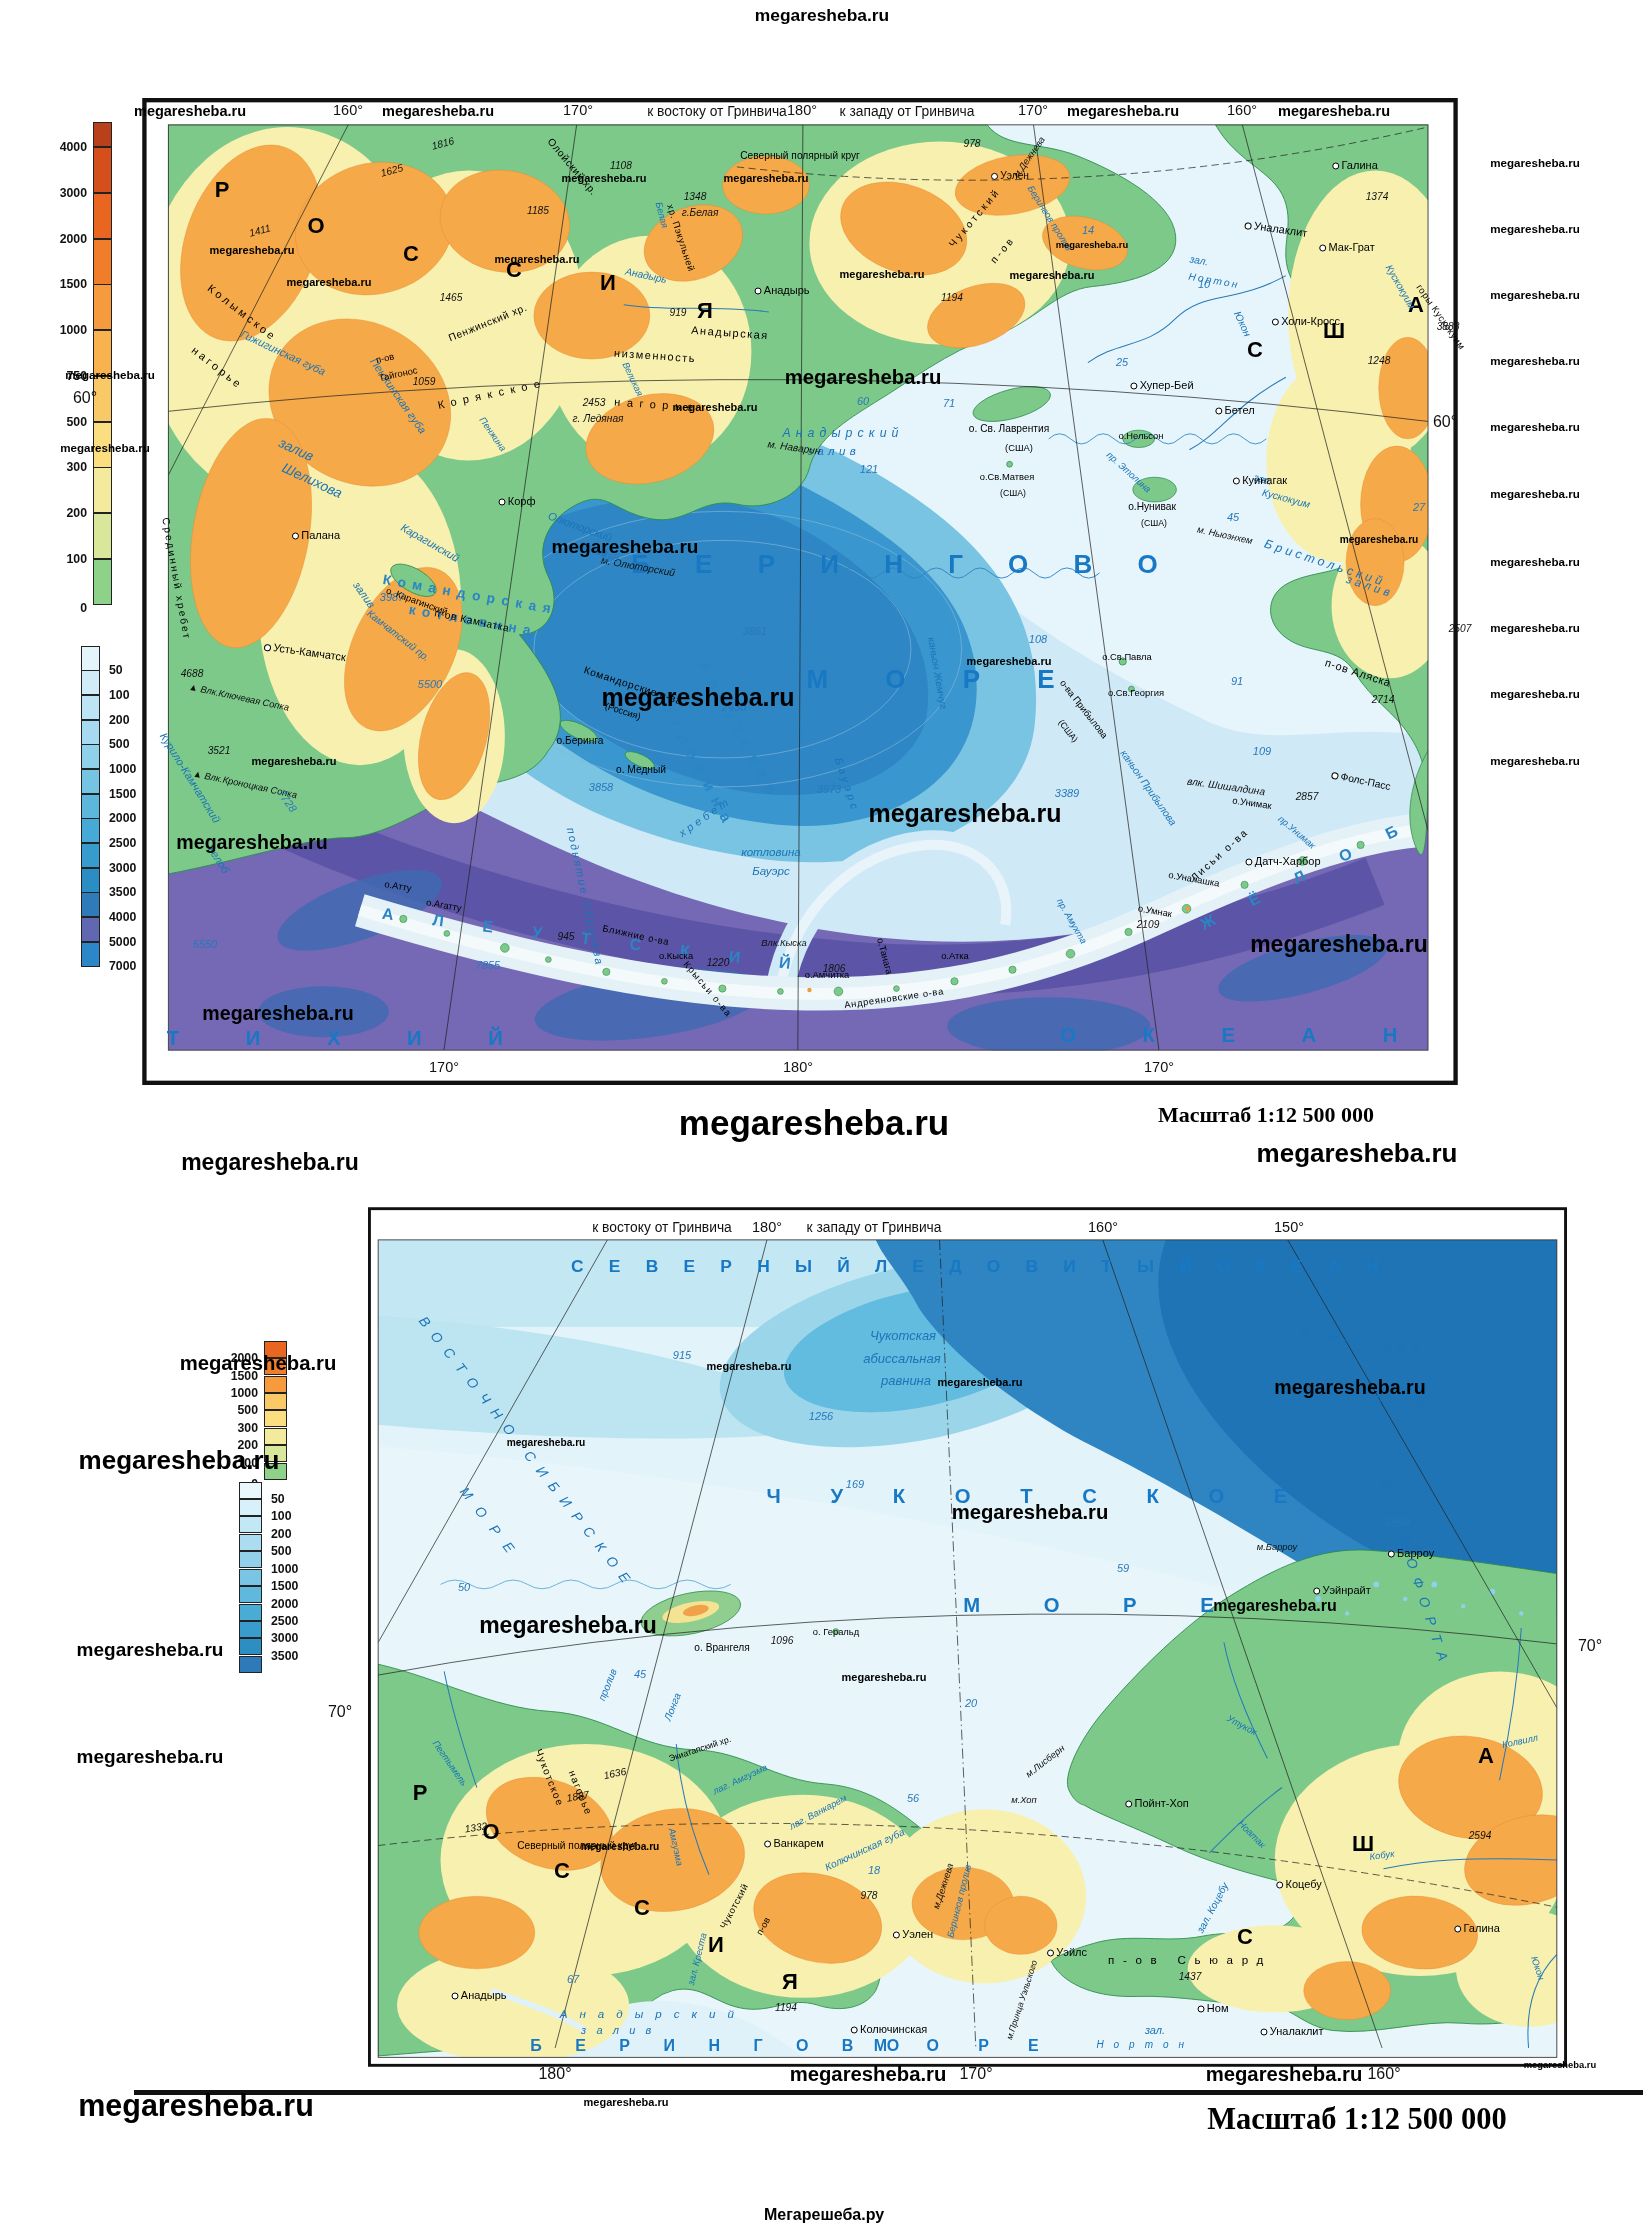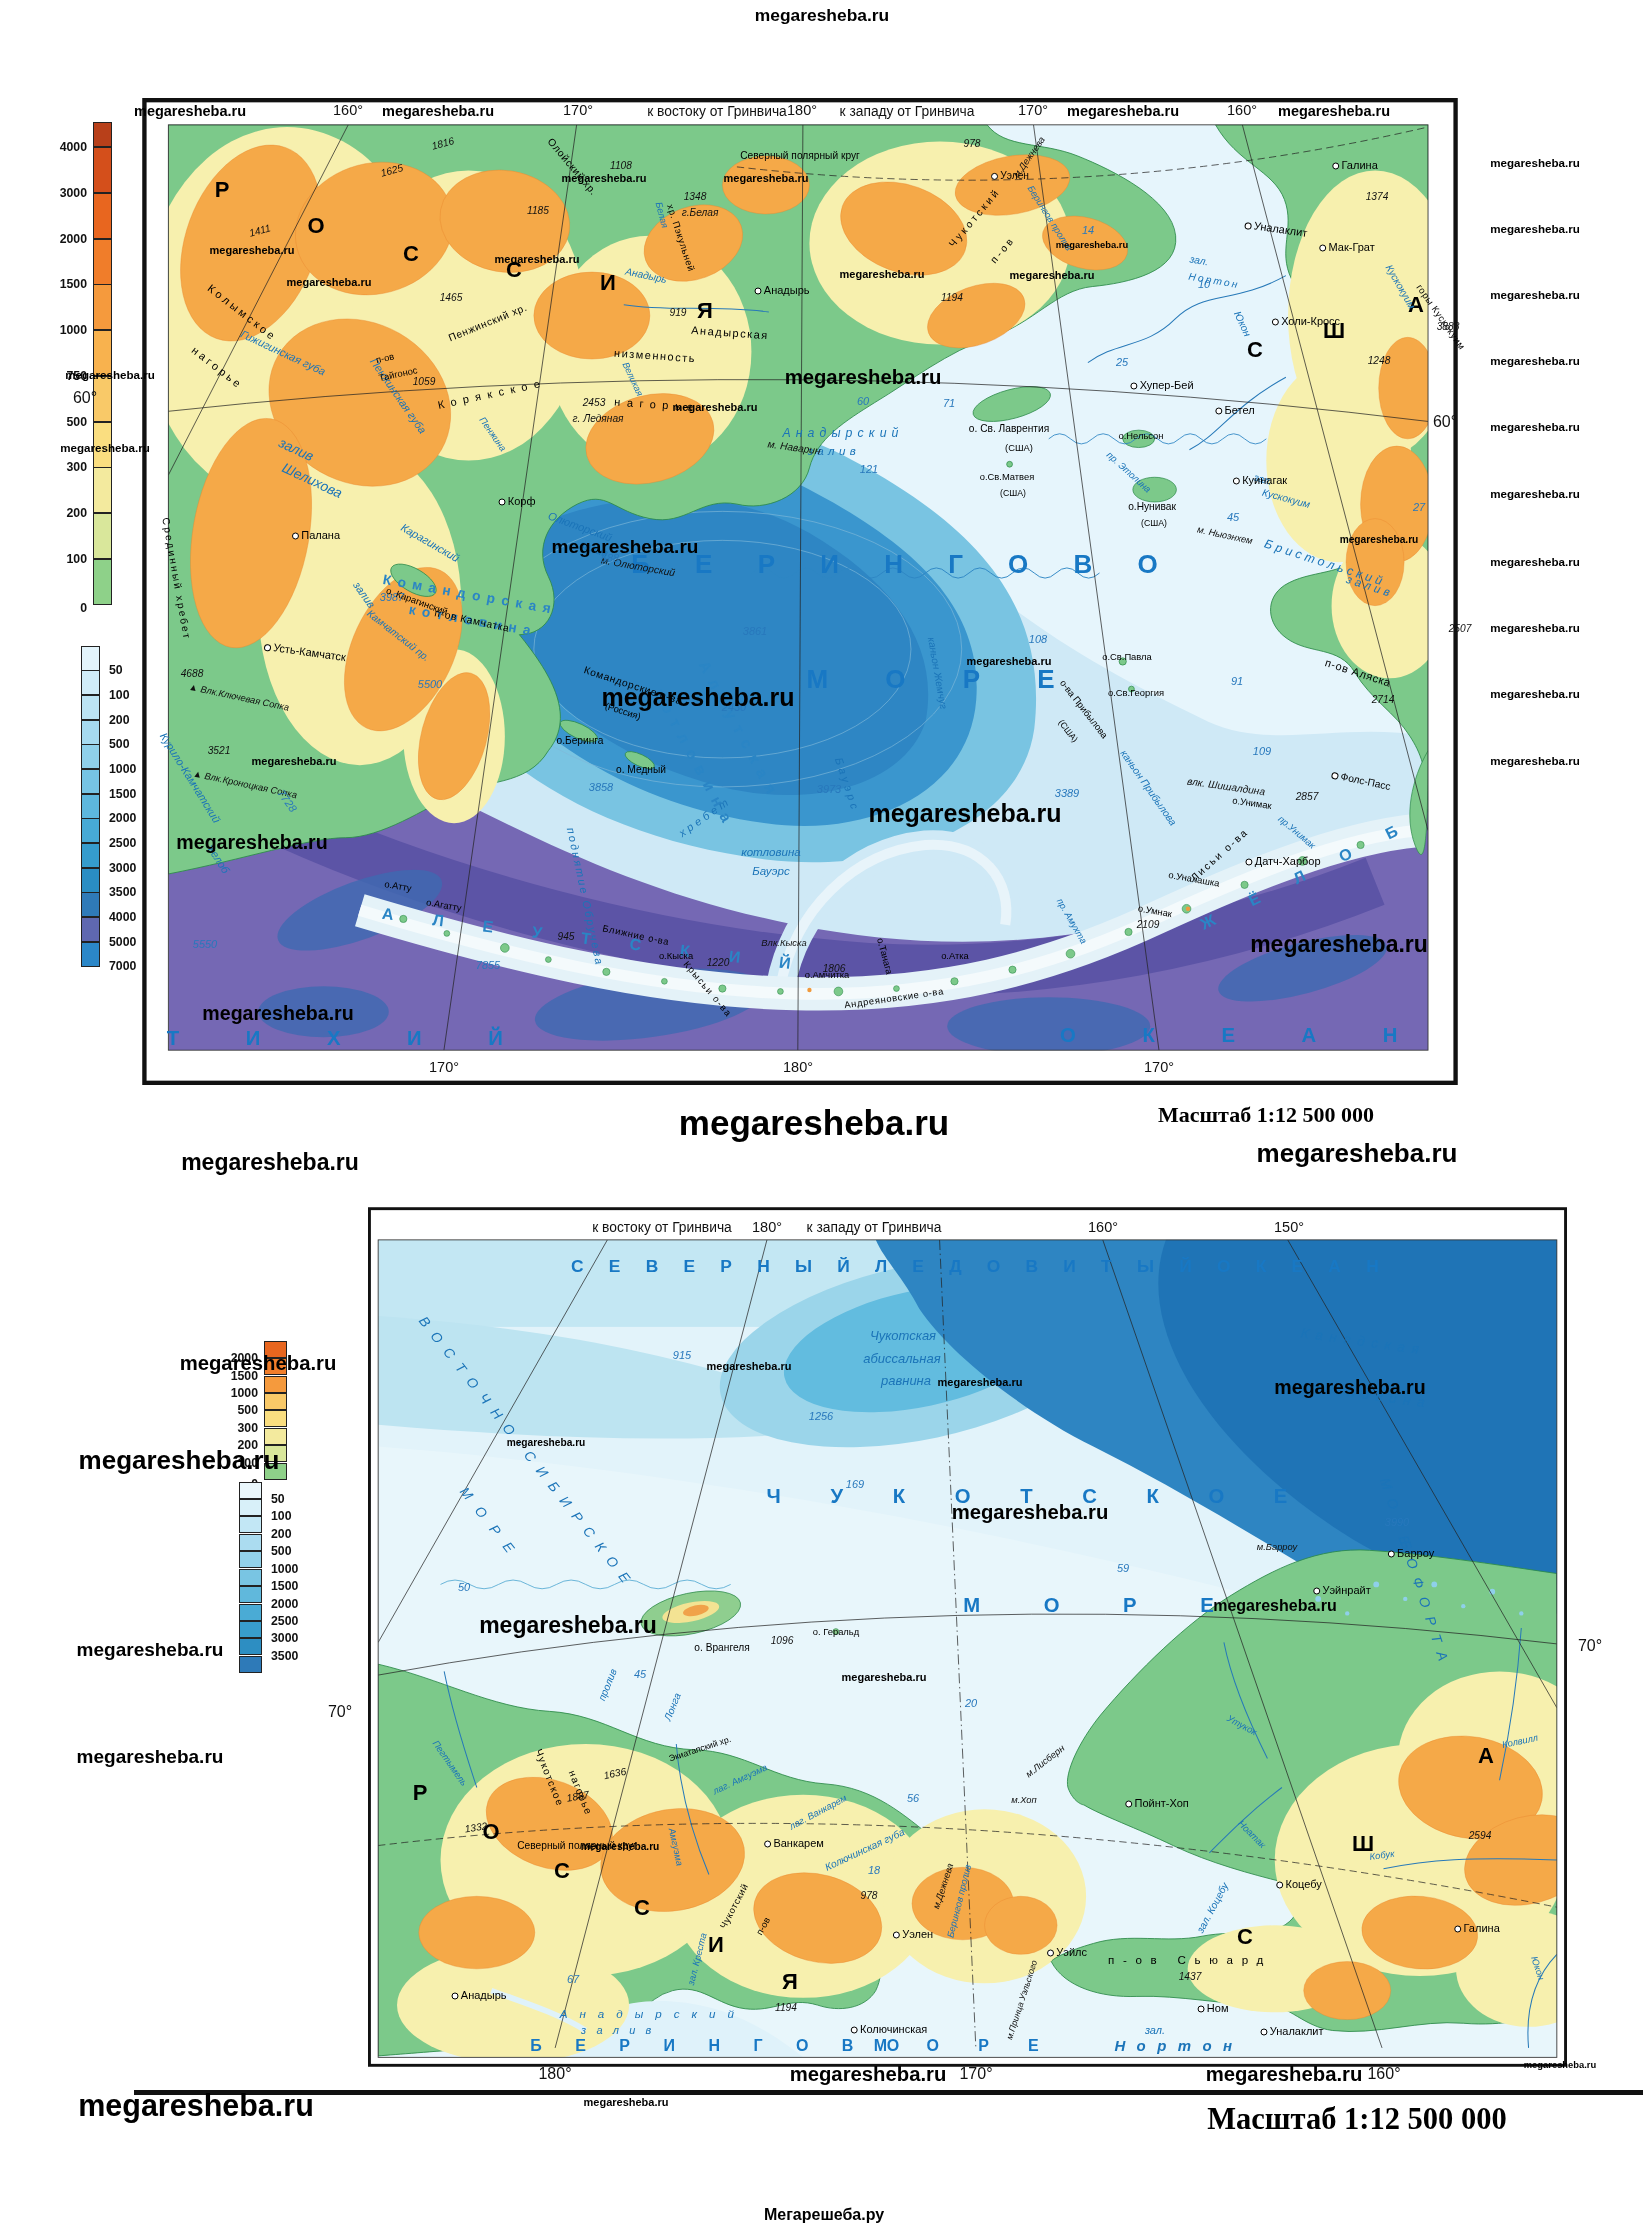--- a/index.html
+++ b/index.html
@@ -577,21 +577,21 @@
       <span class="lb sea1" style="left: 965px; top: 2046px; font-size: 16px; letter-spacing: 17.4px;">М О Р Е</span>
       <span class="lb rv" style="left: 608px; top: 1685px; --r: -68deg;">пролив</span>
       <span class="lb rv" style="left: 673px; top: 1707px; --r: -68deg;">Лонга</span>
       <span class="lb rv" style="left: 959px; top: 1901px; font-size: 9.4px; --r: -76deg;">Берингов пролив</span>
       <span class="lb rv" style="left: 697px; top: 1959px; font-size: 9.4px; --r: -76deg;">зал. Креста</span>
       <span class="lb rv" style="left: 865px; top: 1850px; --r: -25deg;">Колючинская губа</span>
       <span class="lb rv" style="left: 740px; top: 1779px; font-size: 9.4px; --r: -25deg;">лаг. Амгуэма</span>
       <span class="lb rv" style="left: 818px; top: 1812px; font-size: 9.4px; --r: -28deg;">лаг. Ванкарем</span>
       <span class="lb rv" style="left: 1213px; top: 1908px; --r: -62deg;">зал. Коцебу</span>
       <span class="lb sb" style="left: 1155px; top: 2030px; font-size: 11px;">зал.</span>
-      <span class="lb sb" style="left: 1175px; top: 2045px; font-size: 15px; letter-spacing: 3.6px; font-weight: bold;">Н о р т о н</span>
+      <span class="lb sb" style="left: 1142px; top: 2045px; font-size: 10px; letter-spacing: 3.6px;">Н о р т о н</span>
       <span class="lb sb" style="left: 649px; top: 2014px; font-size: 11.6px; letter-spacing: 4.4px;">А н а д ы р с к и й</span>
       <span class="lb sb" style="left: 618px; top: 2030px; font-size: 11px; letter-spacing: 3.6px;">з а л и в</span>
       <span class="lb rv" style="left: 676px; top: 1847px; font-size: 9.4px; --r: 78deg;">Амгуэма</span>
       <span class="lb rv" style="left: 1252px; top: 1834px; font-size: 9.4px; --r: 45deg;">Ноатак</span>
       <span class="lb rv" style="left: 1382px; top: 1855px; font-size: 9.4px; --r: -8deg;">Кобук</span>
       <span class="lb rv" style="left: 1520px; top: 1741px; font-size: 9.4px; --r: -12deg;">Колвилл</span>
       <span class="lb rv" style="left: 1242px; top: 1725px; font-size: 9.4px; --r: 28deg;">Утукок</span>
       <span class="lb rv" style="left: 1538px; top: 1968px; font-size: 9.4px; --r: 72deg;">Юкон</span>
       <span class="lb rv" style="left: 450px; top: 1763px; font-size: 9.4px; --r: 55deg;">Пегтымель</span>
       <span class="lb dp" style="left: 682px; top: 1355px;">915</span>

